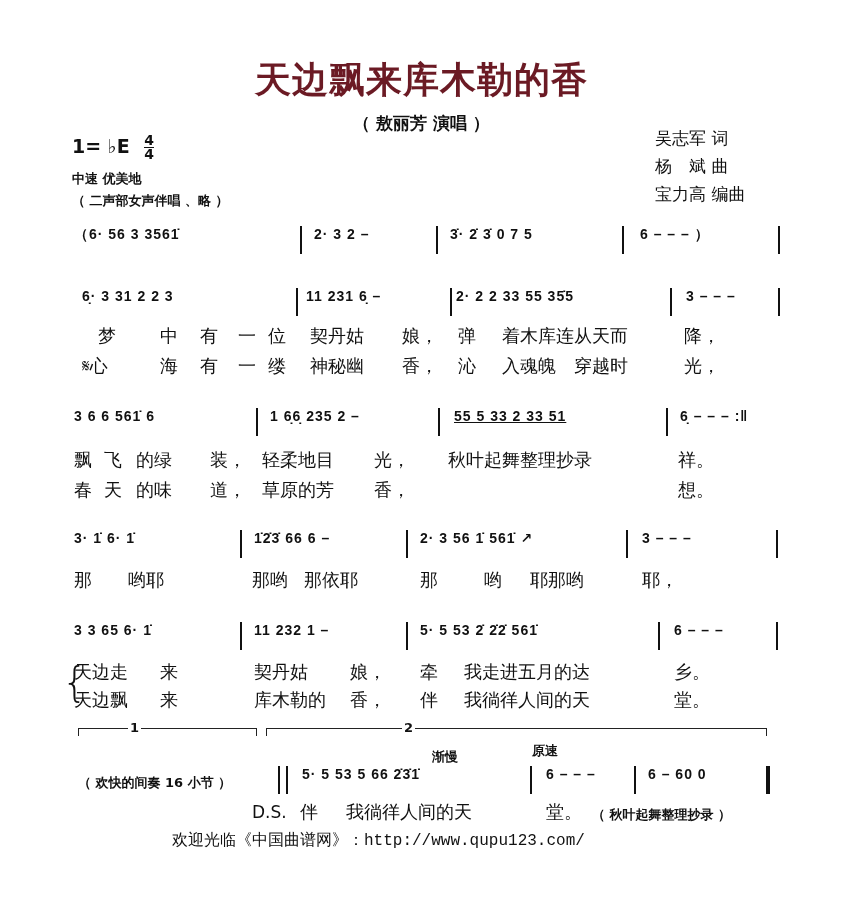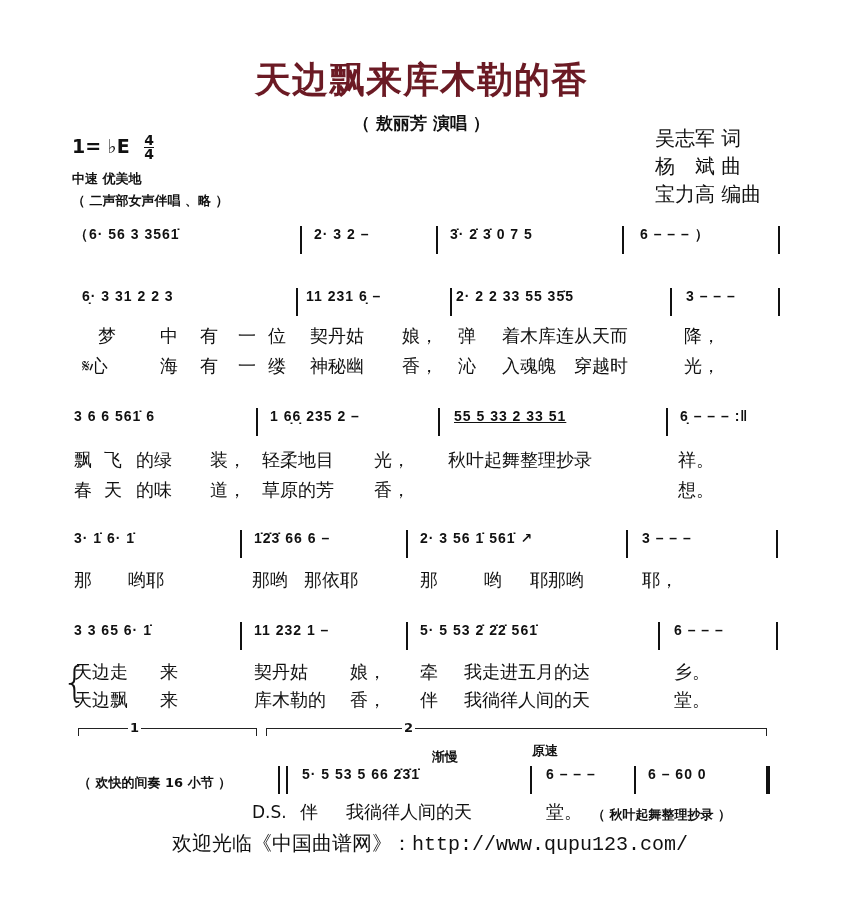--- a/index.html
+++ b/index.html
@@ -2,35 +2,35 @@
 <html><head>
   <meta charset="utf-8">
   <style>
     html, body { margin: 0; padding: 0; background: #ffffff; }
     body { width: 843px; height: 912px; position: relative; overflow: hidden;
            font-family: "DejaVu Sans", "Liberation Sans", sans-serif; color: #111; }
     .abs { position: absolute; white-space: nowrap; }
     .title { left: 0; width: 843px; top: 56px; text-align: center; font-size: 36px; font-weight: bold;
              color: #6b1a24; letter-spacing: 1px; }
     .performer { left: 0; width: 843px; top: 112px; text-align: center; font-size: 17px; font-weight: bold; }
-    .credits { left: 655px; top: 124px; font-family: "DejaVu Serif", "Liberation Serif", serif; font-size: 20px; line-height: 28px; }
+    .credits { left: 655px; top: 124px; font-family: "DejaVu Serif", "Liberation Serif", serif; font-size: 17px; line-height: 28px; }
     .key { left: 72px; top: 134px; font-size: 19px; font-weight: bold; }
     .meter { display: inline-block; vertical-align: middle; text-align: center; font-size: 14px; line-height: 13px; margin-left: 8px; }
     .tempo { left: 72px; top: 170px; font-size: 13px; font-weight: bold; }
     .backing { left: 72px; top: 192px; font-size: 13px; font-weight: bold; }
 
     .row { left: 70px; width: 720px; }
     .notes { font-family: "Liberation Sans", "DejaVu Sans", sans-serif; font-size: 14px; font-weight: bold; letter-spacing: 1px; }
     .bar { position: absolute; top: 0; width: 2px; height: 28px; background: #111; }
     .lyr { font-family: "DejaVu Serif", "Liberation Serif", serif; font-size: 18px; }
     .seg { position: absolute; top: 0; }
     .bracket-line { position: absolute; height: 1px; background: #222; top: 728px; }
     .bracket-tick { position: absolute; width: 1px; height: 8px; background: #222; top: 728px; }
     .small { font-size: 13px; font-weight: bold; }
-    .footer { left: 172px; top: 830px; font-family: "DejaVu Serif", "Liberation Serif", serif; font-size: 20px; }
+    .footer { left: 172px; top: 830px; font-family: "DejaVu Serif", "Liberation Serif", serif; font-size: 16px; }
     .footer .url { font-family: "Liberation Mono", "DejaVu Sans Mono", monospace; }
   </style>
 </head>
 <body>
 
 <div class="abs title">天边飘来库木勒的香</div>
 <div class="abs performer">（ 敖丽芳 演唱 ）</div>
 <div class="abs credits">
   <div>吴志军 词</div>
   <div>杨　斌 曲</div>

